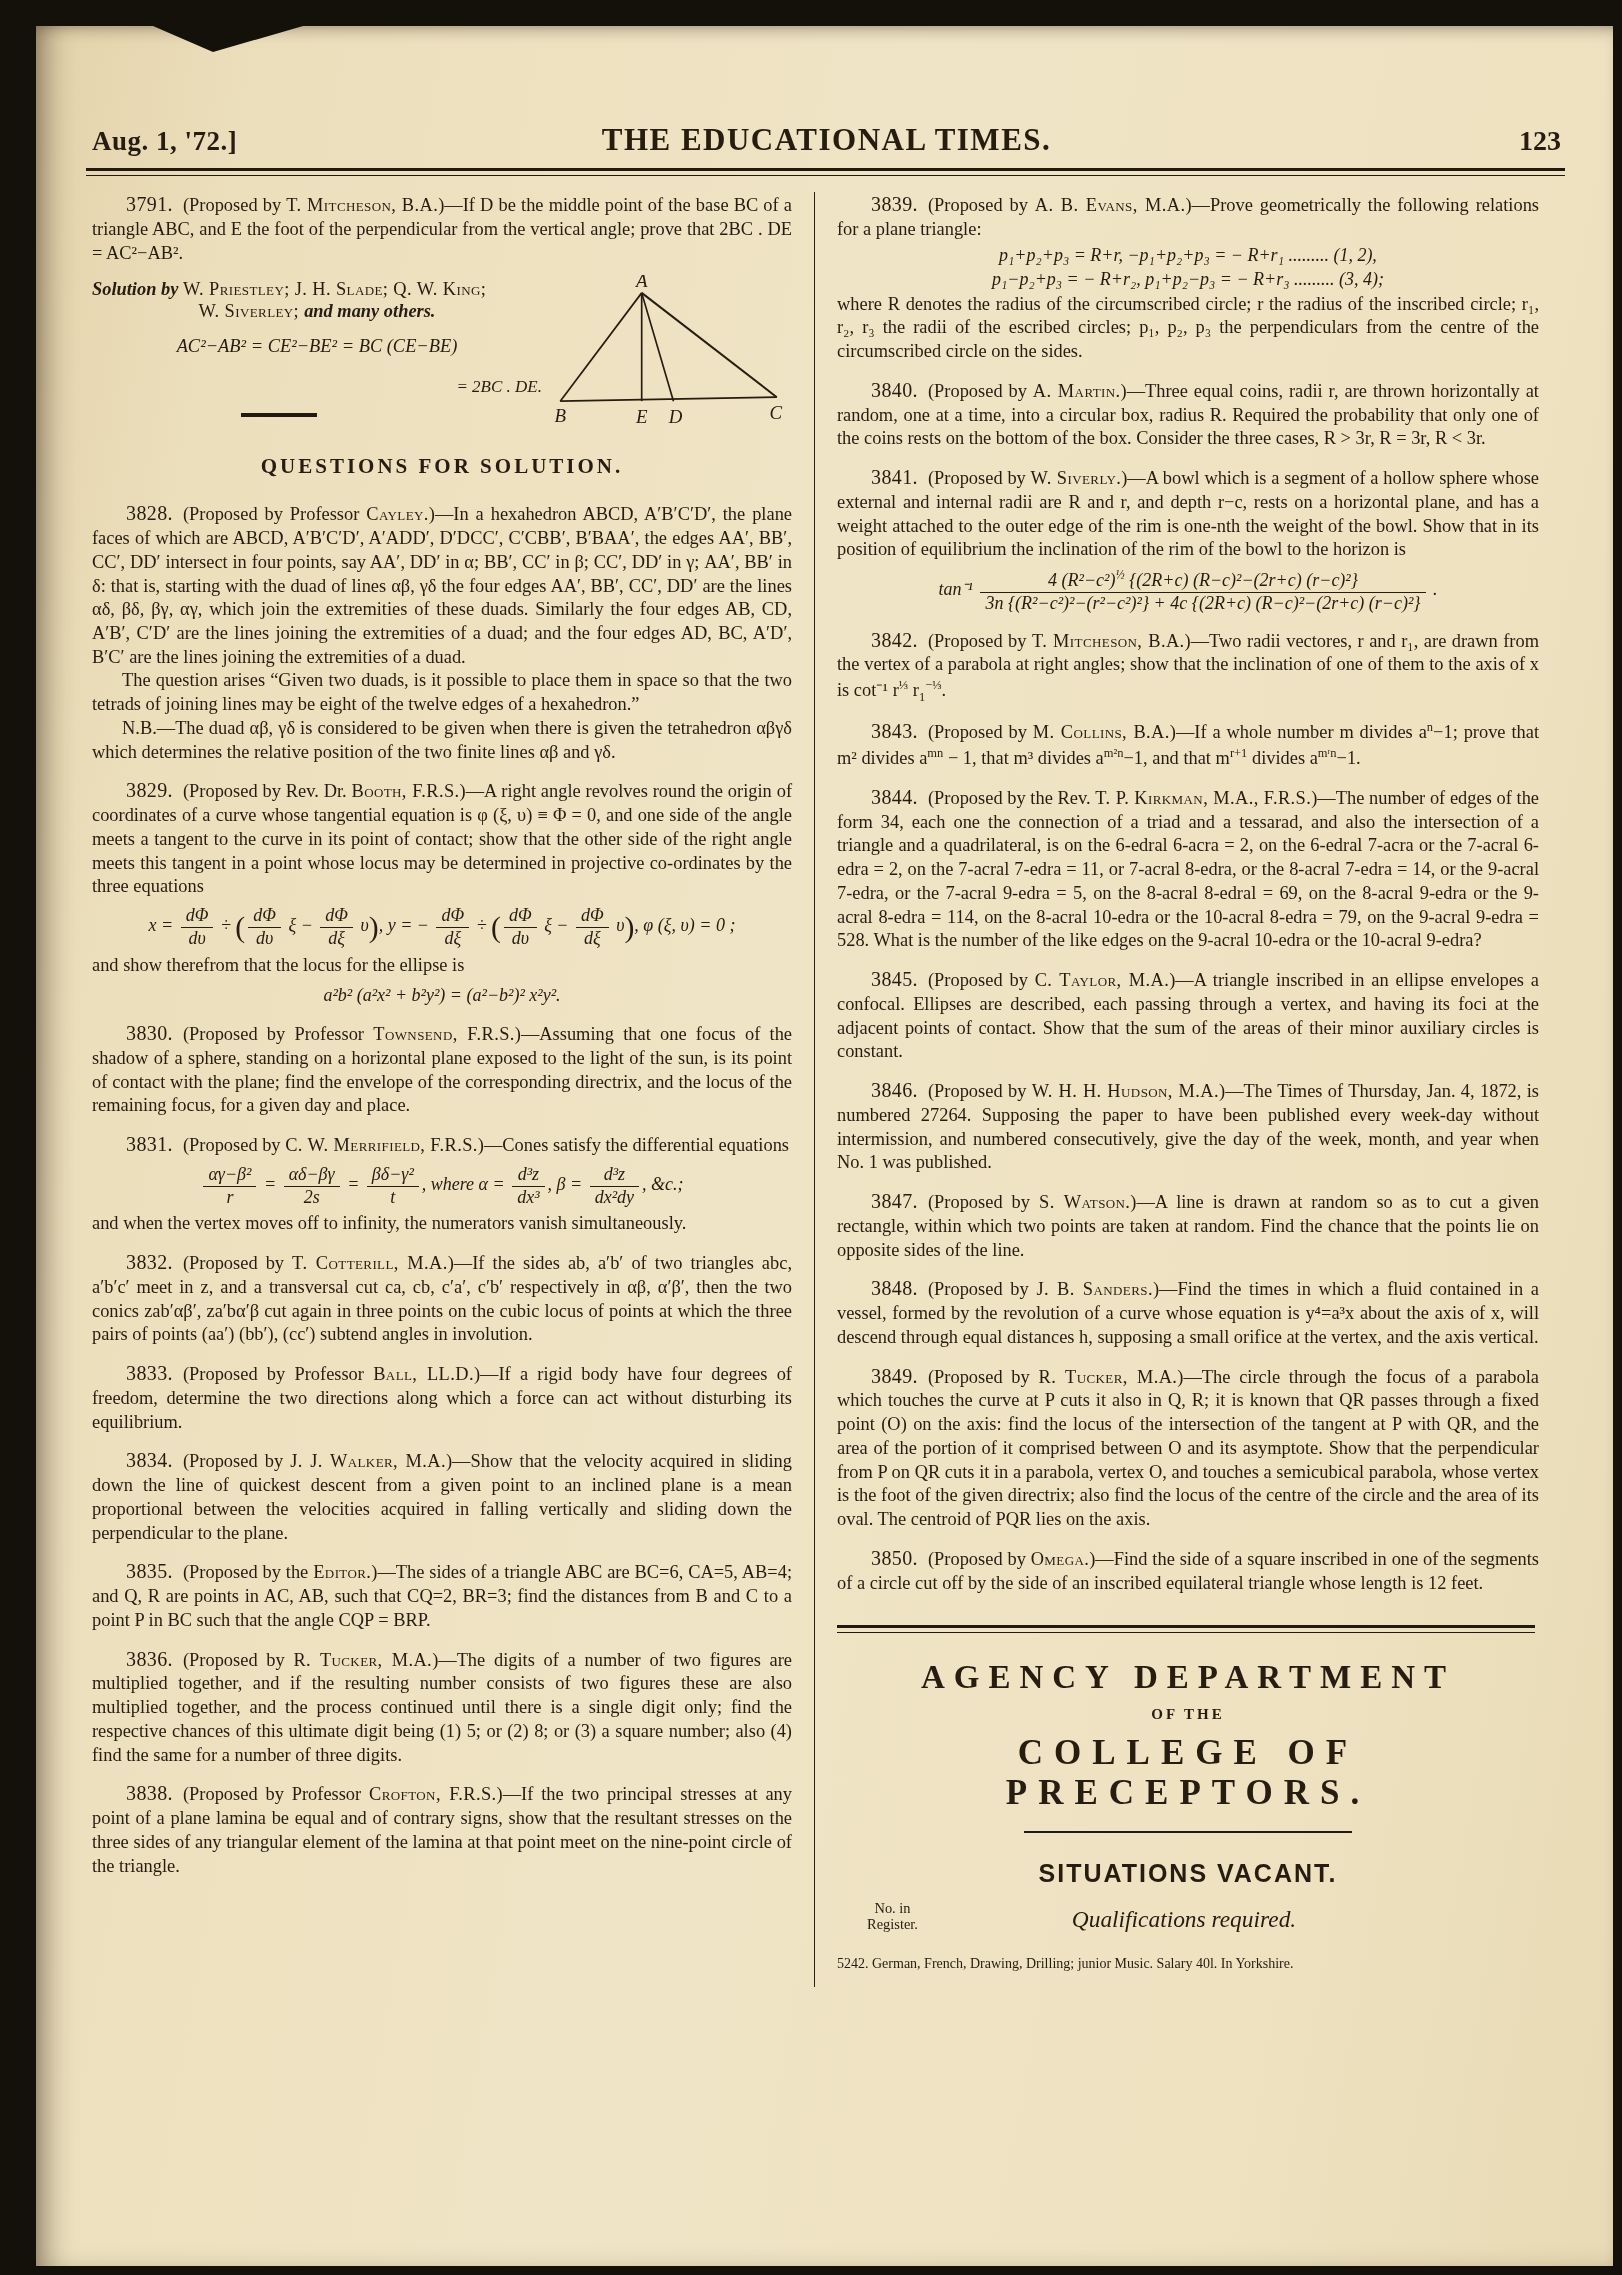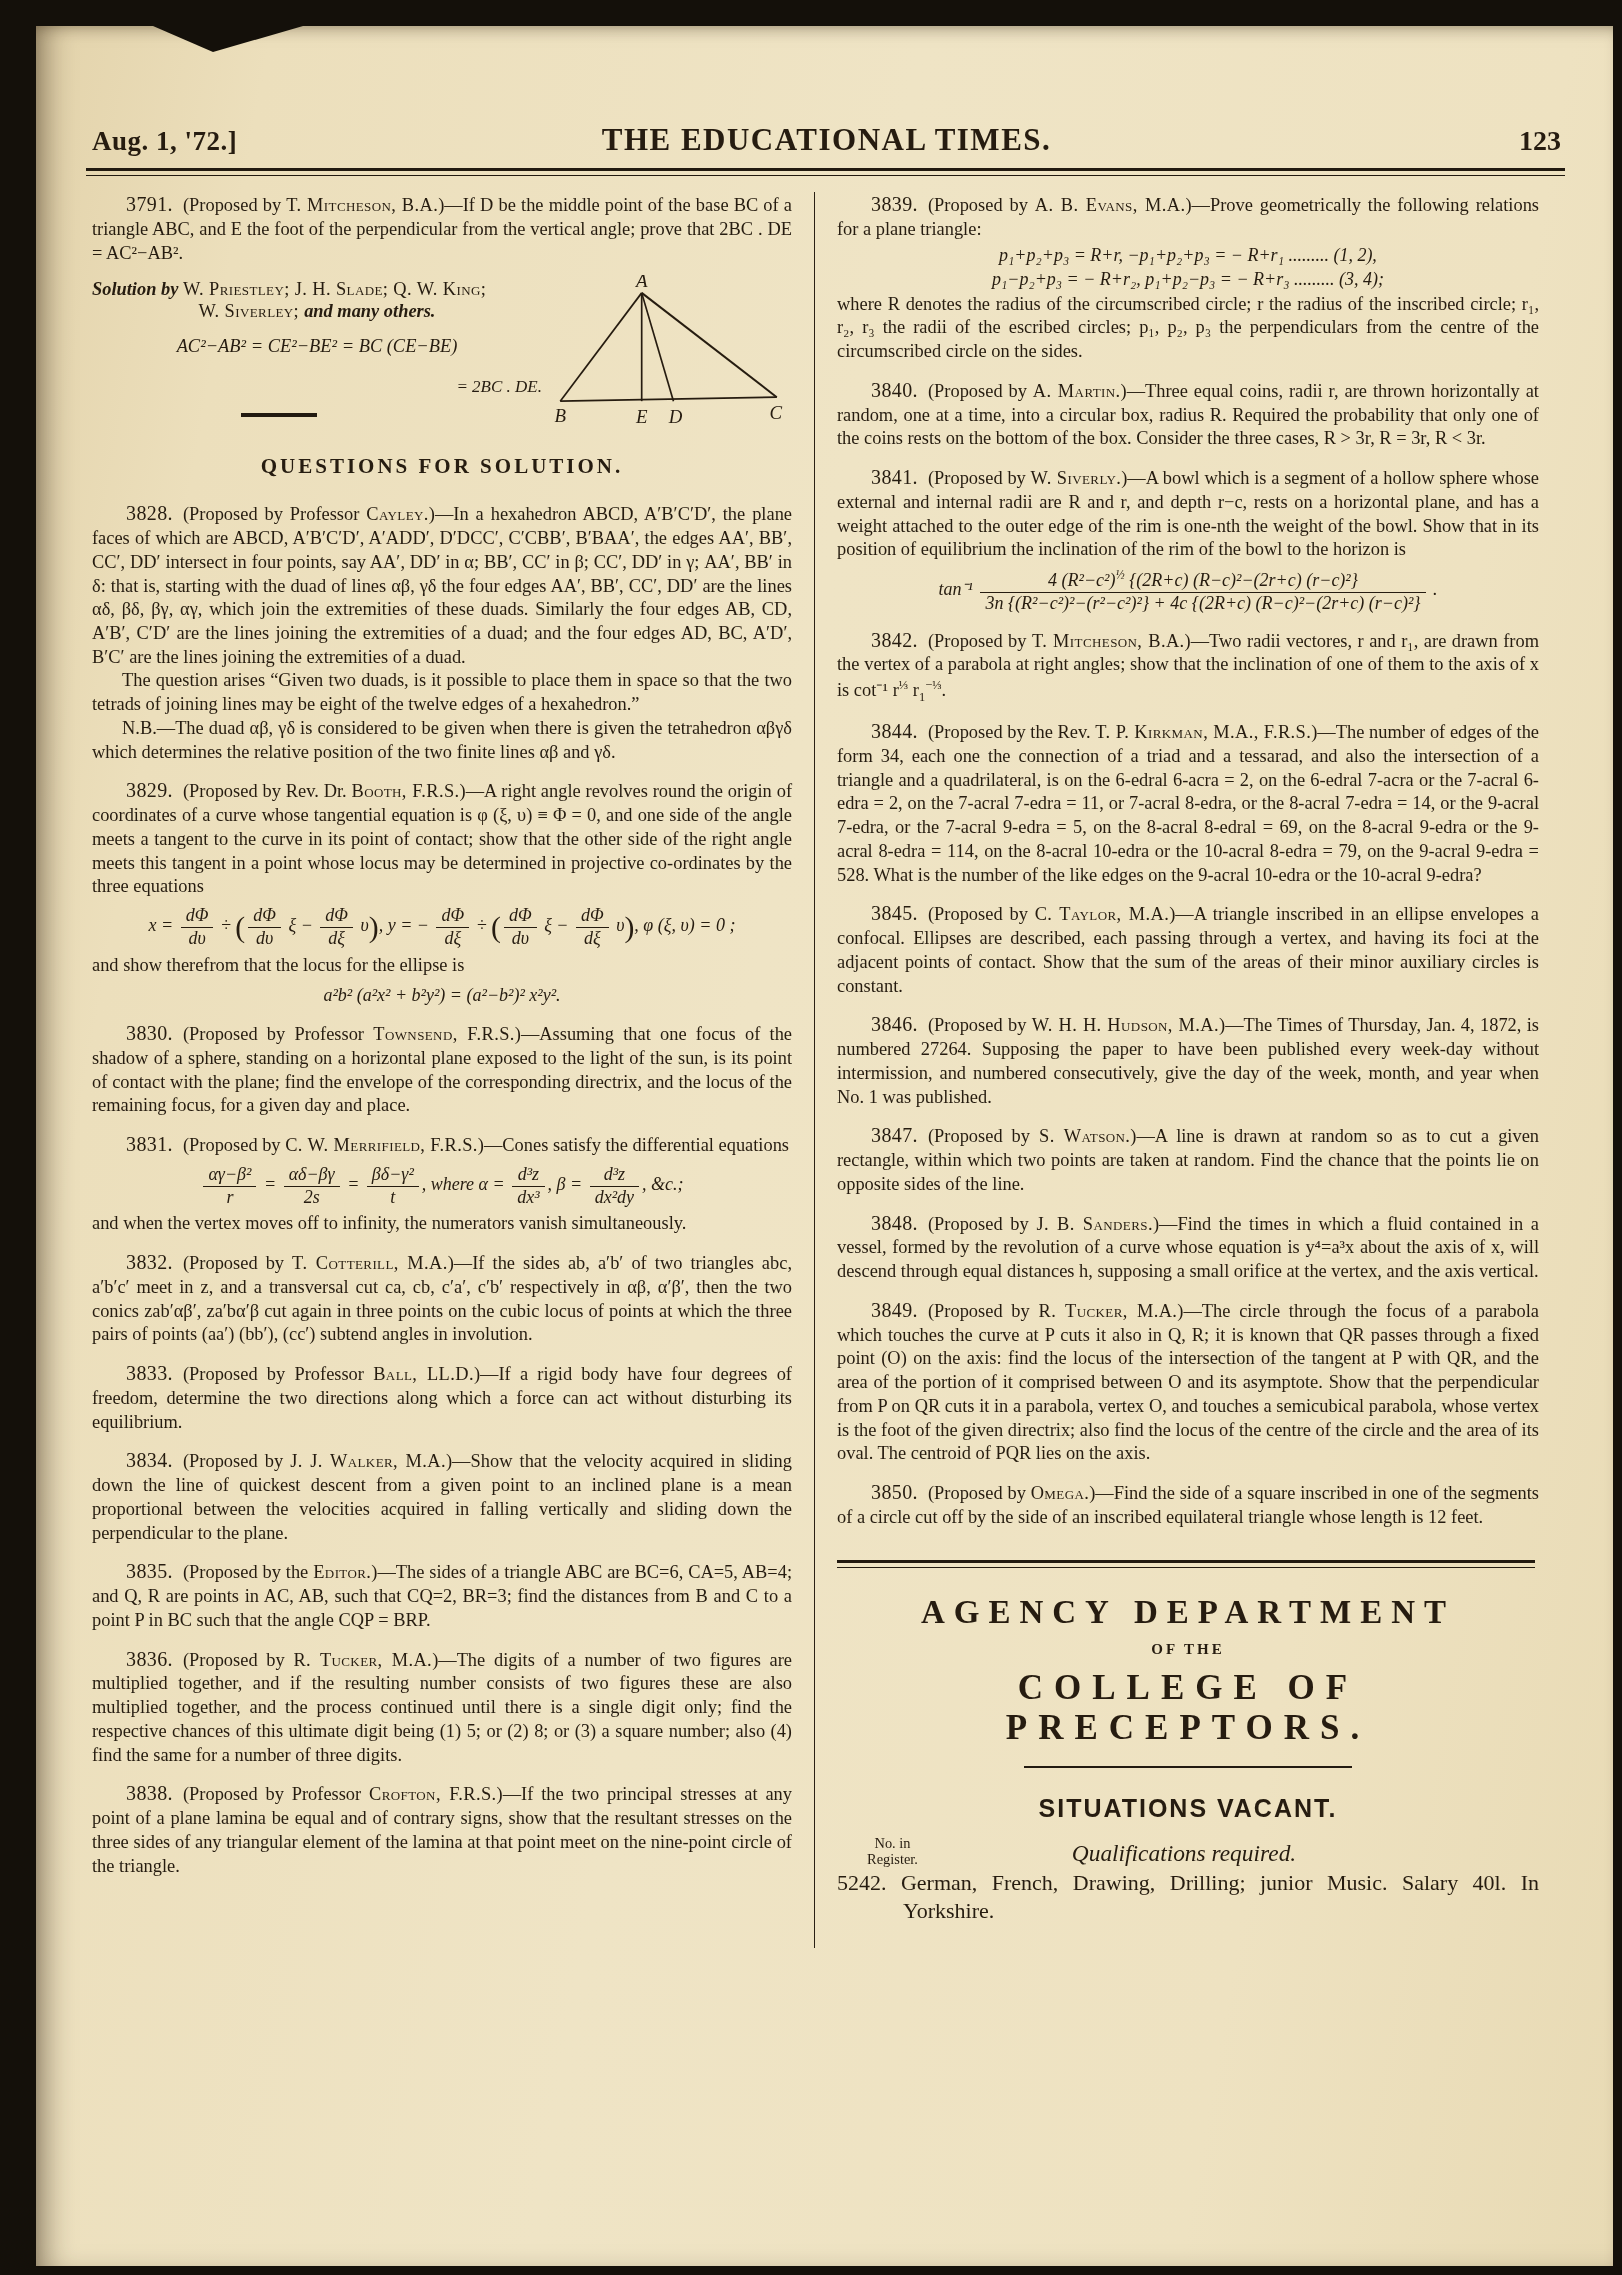--- a/index.html
+++ b/index.html
@@ -53,21 +53,21 @@
   .ag-1{text-align:center;font-size:33px;font-weight:700;letter-spacing:9px;}
   .ag-2{text-align:center;font-size:15px;font-weight:600;letter-spacing:3px;margin-top:10px;}
   .ag-3{text-align:center;font-size:35px;font-weight:600;letter-spacing:11px;margin-top:10px;}
   .ag-4{text-align:center;font-size:21.4px;margin-top:14px;letter-spacing:1px;}
   .ag-4 .sc{letter-spacing:1.5px;}
   .ag-rule{width:328px;margin:18px auto 0 auto;border-top:2px solid #221a10;}
   .sv-head1{text-align:center;font-family:"Liberation Sans",sans-serif;font-weight:700;font-size:25px;letter-spacing:2px;margin-top:26px;}
   .sv-head2{display:flex;align-items:flex-end;margin-top:12px;}
   .sv-no{width:111px;font-size:14.4px;line-height:1.12;text-align:center;}
   .sv-qual{flex:1;text-align:center;font-style:italic;font-size:23.4px;padding-right:119px;}
-  .sv-item{font-size:22px;line-height:1.3;margin-top:2px;padding-left:66px;text-indent:-66px;text-align:justify;}
+  .sv-item{font-size:14px;line-height:1.3;margin-top:22px;padding-left:66px;text-indent:-66px;text-align:justify;}
 </style>
 </head>
 <body>
 
 <div class="paper">
   <div class="notch"></div>
 
   <div class="masthead">
     <span class="m-date">Aug. 1, '72.]</span>
     <span class="m-title">THE EDUCATIONAL TIMES.</span>
@@ -162,20 +162,23 @@
             <p class="lead"><b class="pnum">3840.</b>(Proposed by <span class="sc">A. Martin.</span>)—Three equal coins, radii r, are thrown horizontally at random, one at a time, into a circular box, radius R. Required the probability that only one of the coins rests on the bottom of the box. Consider the three cases, R &gt; 3r, R = 3r, R &lt; 3r.</p>
           </div>
           <div class="problem">
             <p class="lead"><b class="pnum">3841.</b>(Proposed by <span class="sc">W. Siverly.</span>)—A bowl which is a segment of a hollow sphere whose external and internal radii are R and r, and depth r−c, rests on a horizontal plane, and has a weight attached to the outer edge of the rim is one-nth the weight of the bowl. Show that in its position of equilibrium the inclination of the rim of the bowl to the horizon is</p>
             <div class="eq">tan⁻¹ <span class="frac"><span class="num">4 (R²−c²)<sup>½</sup> {(2R+c) (R−c)²−(2r+c) (r−c)²}</span><span class="den">3n {(R²−c²)²−(r²−c²)²} + 4c {(2R+c) (R−c)²−(2r+c) (r−c)²}</span></span> .</div>
           </div>
           <div class="problem">
             <p class="lead"><b class="pnum">3842.</b>(Proposed by <span class="sc">T. Mitcheson, B.A.</span>)—Two radii vectores, r and r₁, are drawn from the vertex of a parabola at right angles; show that the inclination of one of them to the axis of x is cot⁻¹ r<sup>⅓</sup> r<sub>1</sub><sup>−⅓</sup>.</p>
           </div>
           <div class="problem">
+            <p class="lead"><b class="pnum">3843.</b>(Proposed by <span class="sc">M. Collins, B.A.</span>)—If a whole number m divides a<sup>n</sup>−1; prove that m² divides a<sup>mn</sup> − 1,  that m³ divides a<sup>m²n</sup>−1, and that m<sup>r+1</sup> divides a<sup>mʳn</sup>−1.</p>
+          </div>
+          <div class="problem">
             <p class="lead"><b class="pnum">3844.</b>(Proposed by the Rev. <span class="sc">T. P. Kirkman, M.A., F.R.S.</span>)—The number of edges of the form 34, each one the connection of a triad and a tessarad, and also the intersection of a triangle and a quadrilateral, is on the 6-edral 6-acra = 2, on the 6-edral 7-acra or the 7-acral 6-edra = 2, on the 7-acral 7-edra = 11, or 7-acral 8-edra, or the 8-acral 7-edra = 14, or the 9-acral 7-edra, or the 7-acral 9-edra = 5, on the 8-acral 8-edral = 69, on the 8-acral 9-edra or the 9-acral 8-edra = 114, on the 8-acral 10-edra or the 10-acral 8-edra = 79, on the 9-acral 9-edra = 528. What is the number of the like edges on the 9-acral 10-edra or the 10-acral 9-edra?</p>
           </div>
           <div class="problem">
             <p class="lead"><b class="pnum">3845.</b>(Proposed by <span class="sc">C. Taylor, M.A.</span>)—A triangle inscribed in an ellipse envelopes a confocal. Ellipses are described, each passing through a vertex, and having its foci at the adjacent points of contact. Show that the sum of the areas of their minor auxiliary circles is constant.</p>
           </div>
           <div class="problem">
             <p class="lead"><b class="pnum">3846.</b>(Proposed by <span class="sc">W. H. H. Hudson, M.A.</span>)—The Times of Thursday, Jan. 4, 1872, is numbered 27264. Supposing the paper to have been published every week-day without intermission, and numbered consecutively, give the day of the week, month, and year when No. 1 was published.</p>
           </div>
           <div class="problem">
             <p class="lead"><b class="pnum">3847.</b>(Proposed by <span class="sc">S. Watson.</span>)—A line is drawn at random so as to cut a given rectangle, within which two points are taken at random. Find the chance that the points lie on opposite sides of the line.</p>

